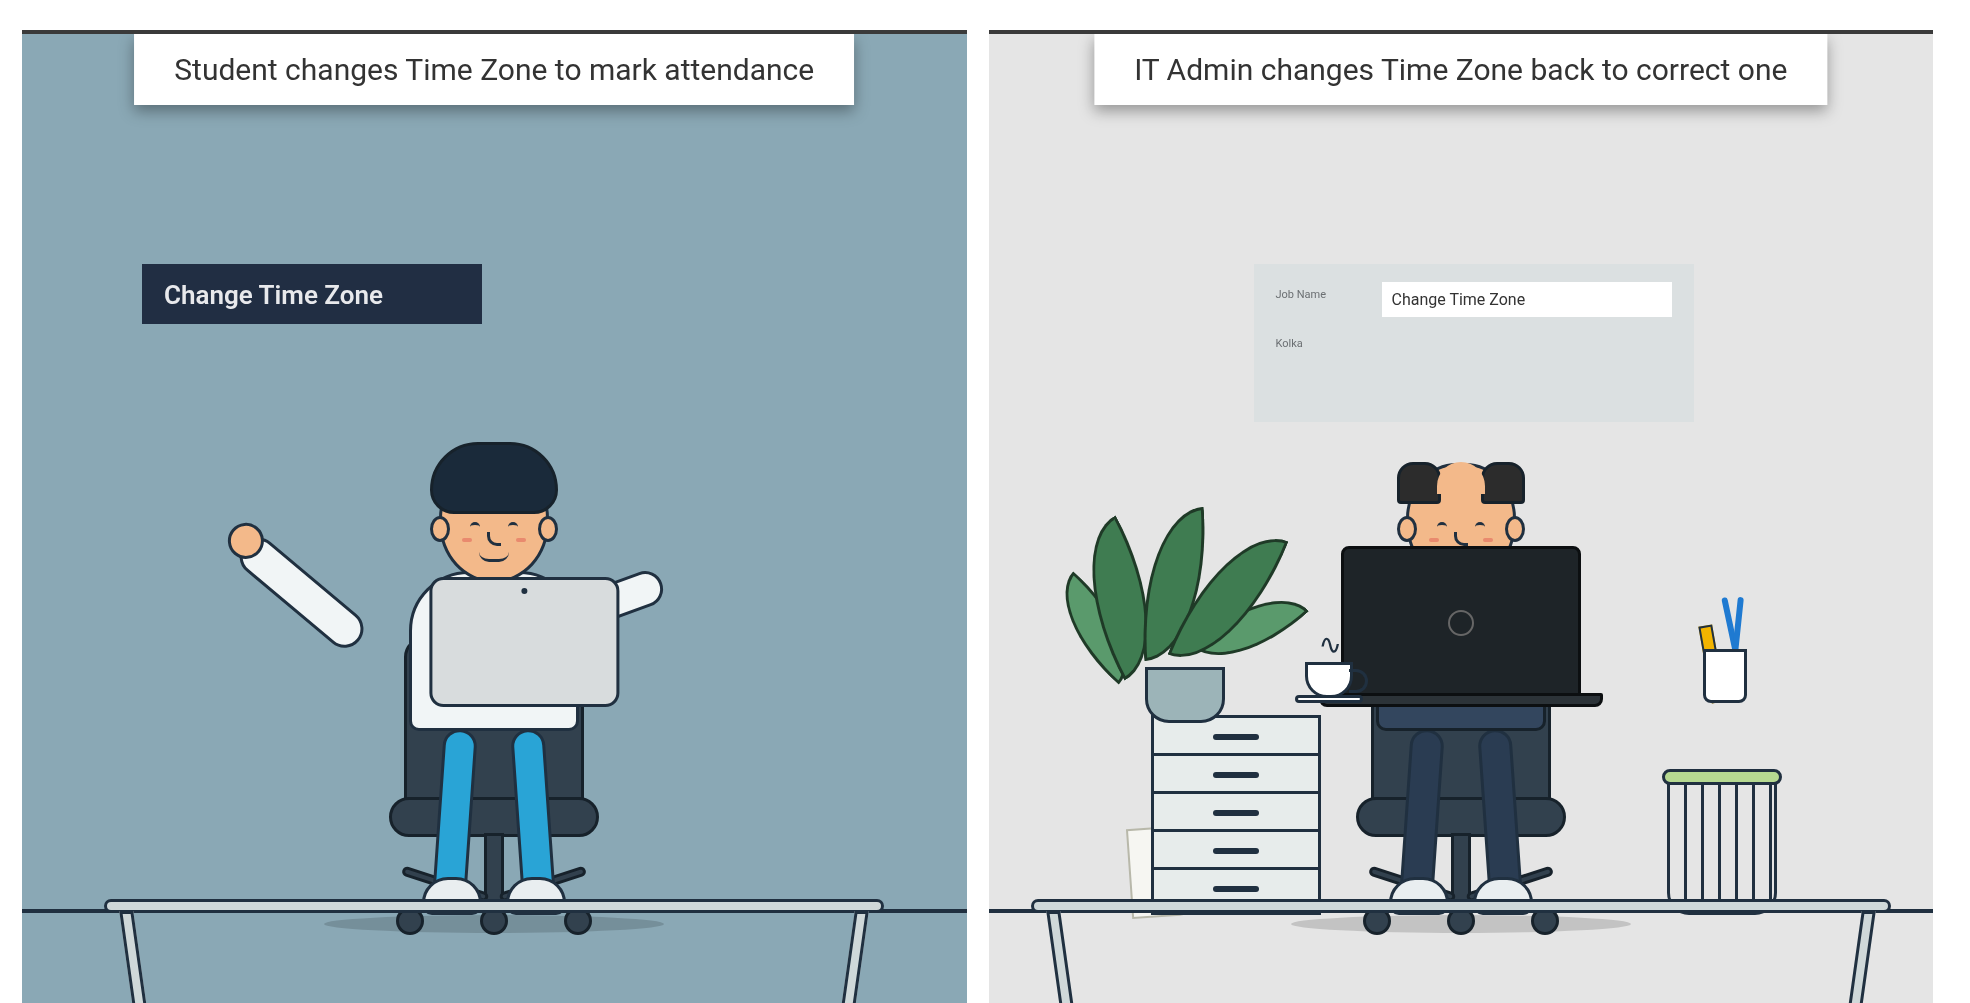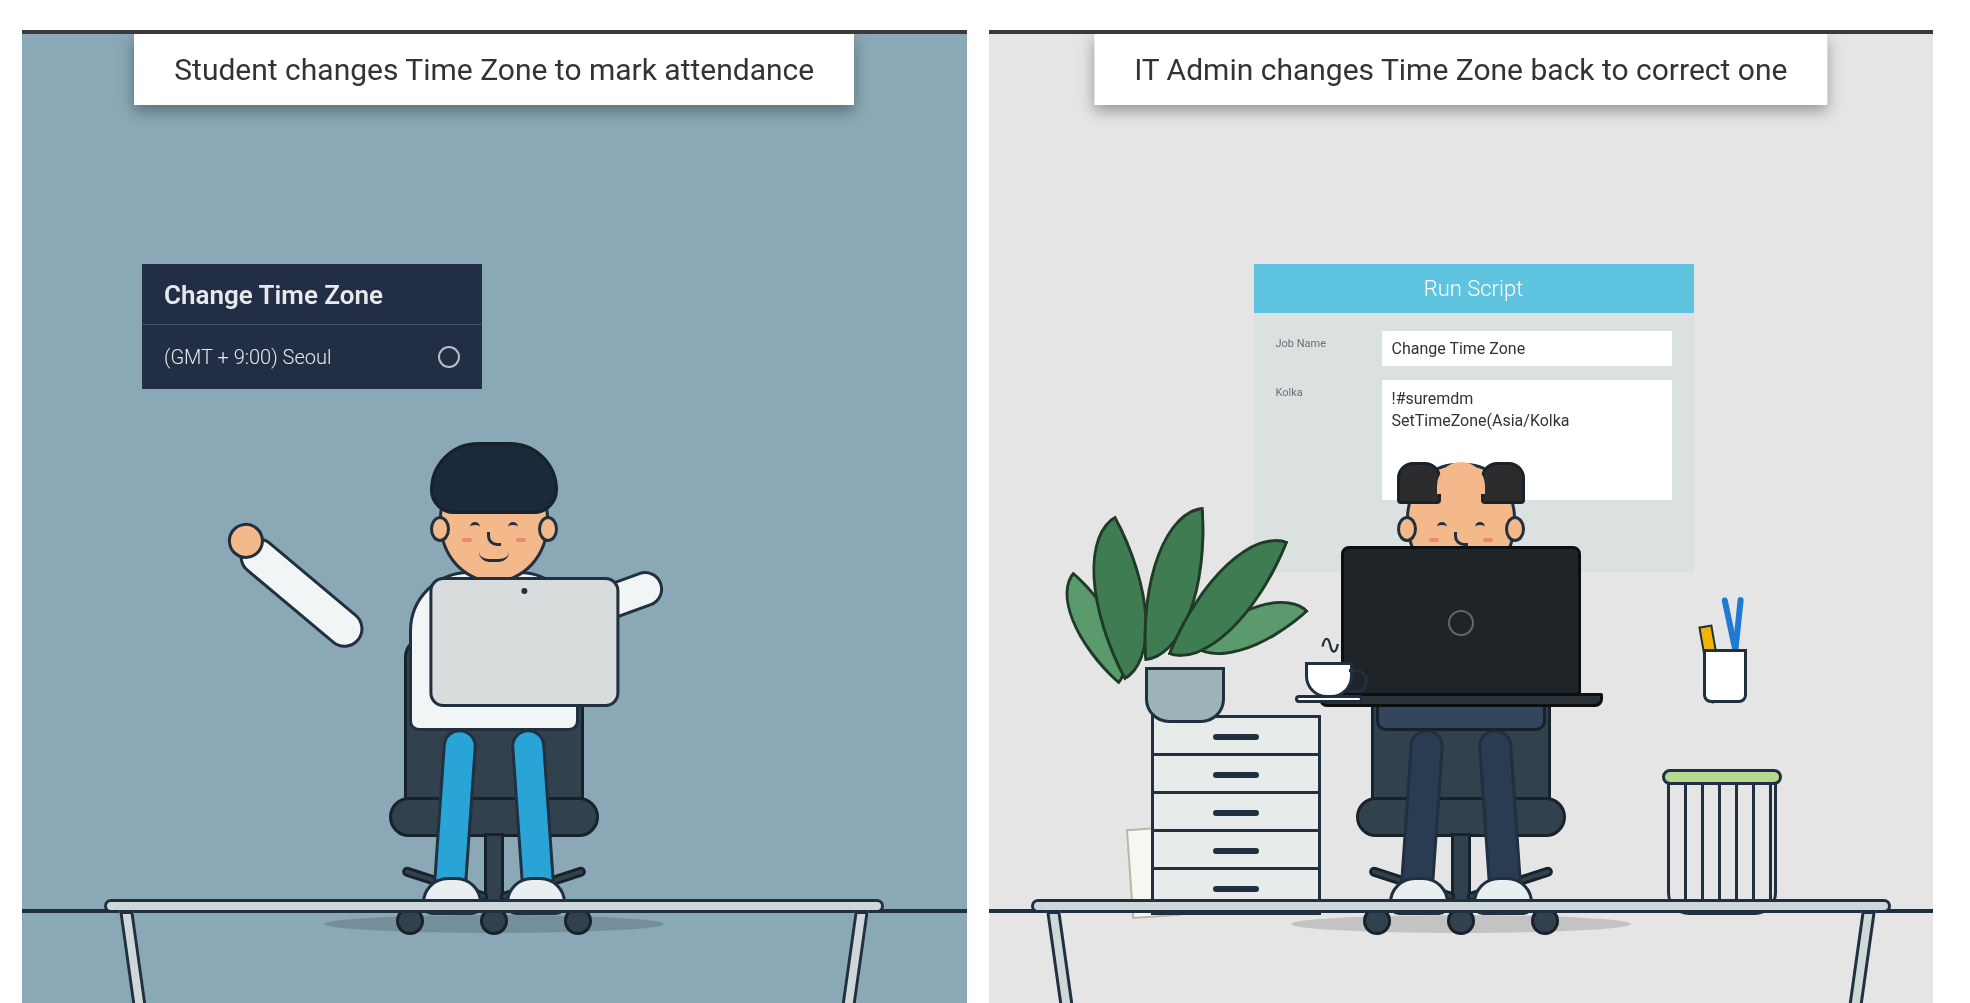--- a/index.html
+++ b/index.html
@@ -323,24 +323,20 @@
 
 <div class="panels">
 
   <div class="panel panel-left">
     <div class="caption">Student changes Time Zone to mark attendance</div>
 
     <div class="scene">
 
       <div class="tz-dialog">
         <div class="tz-title">Change Time Zone</div>
-        <div class="tz-row">
-          <span class="tz-label">(GMT + 9:00) Seoul</span>
-          <span class="radio"></span>
-        </div>
       </div>
 
       <div class="chair">
         <div class="chair-back"></div>
         <div class="chair-seat"></div>
         <div class="chair-pole"></div>
         <div class="chair-base">
           <div class="chair-spoke s1"></div>
           <div class="chair-spoke s2"></div>
           <div class="caster c1"></div>
@@ -382,30 +378,27 @@
       <div class="floor"></div>
     </div>
   </div>
 
   <div class="panel panel-right">
     <div class="caption">IT Admin changes Time Zone back to correct one</div>
 
     <div class="scene">
 
       <div class="script-dialog">
-        <div class="script-header">Run Script</div>
         <div class="script-body">
           <div class="field-row">
             <div class="field-label">Job Name</div>
             <div class="field-input">Change Time Zone</div>
           </div>
           <div class="field-row">
             <div class="field-label">Kolka</div>
-            <div class="field-textarea">!#suremdm
-SetTimeZone(Asia/Kolka</div>
           </div>
         </div>
       </div>
 
       <div class="plant">
         <div class="leaf l4"></div>
           <div class="leaf l5"></div>
         <div class="leaf l1"></div>
           <div class="leaf l2"></div>
           <div class="leaf l3"></div>

